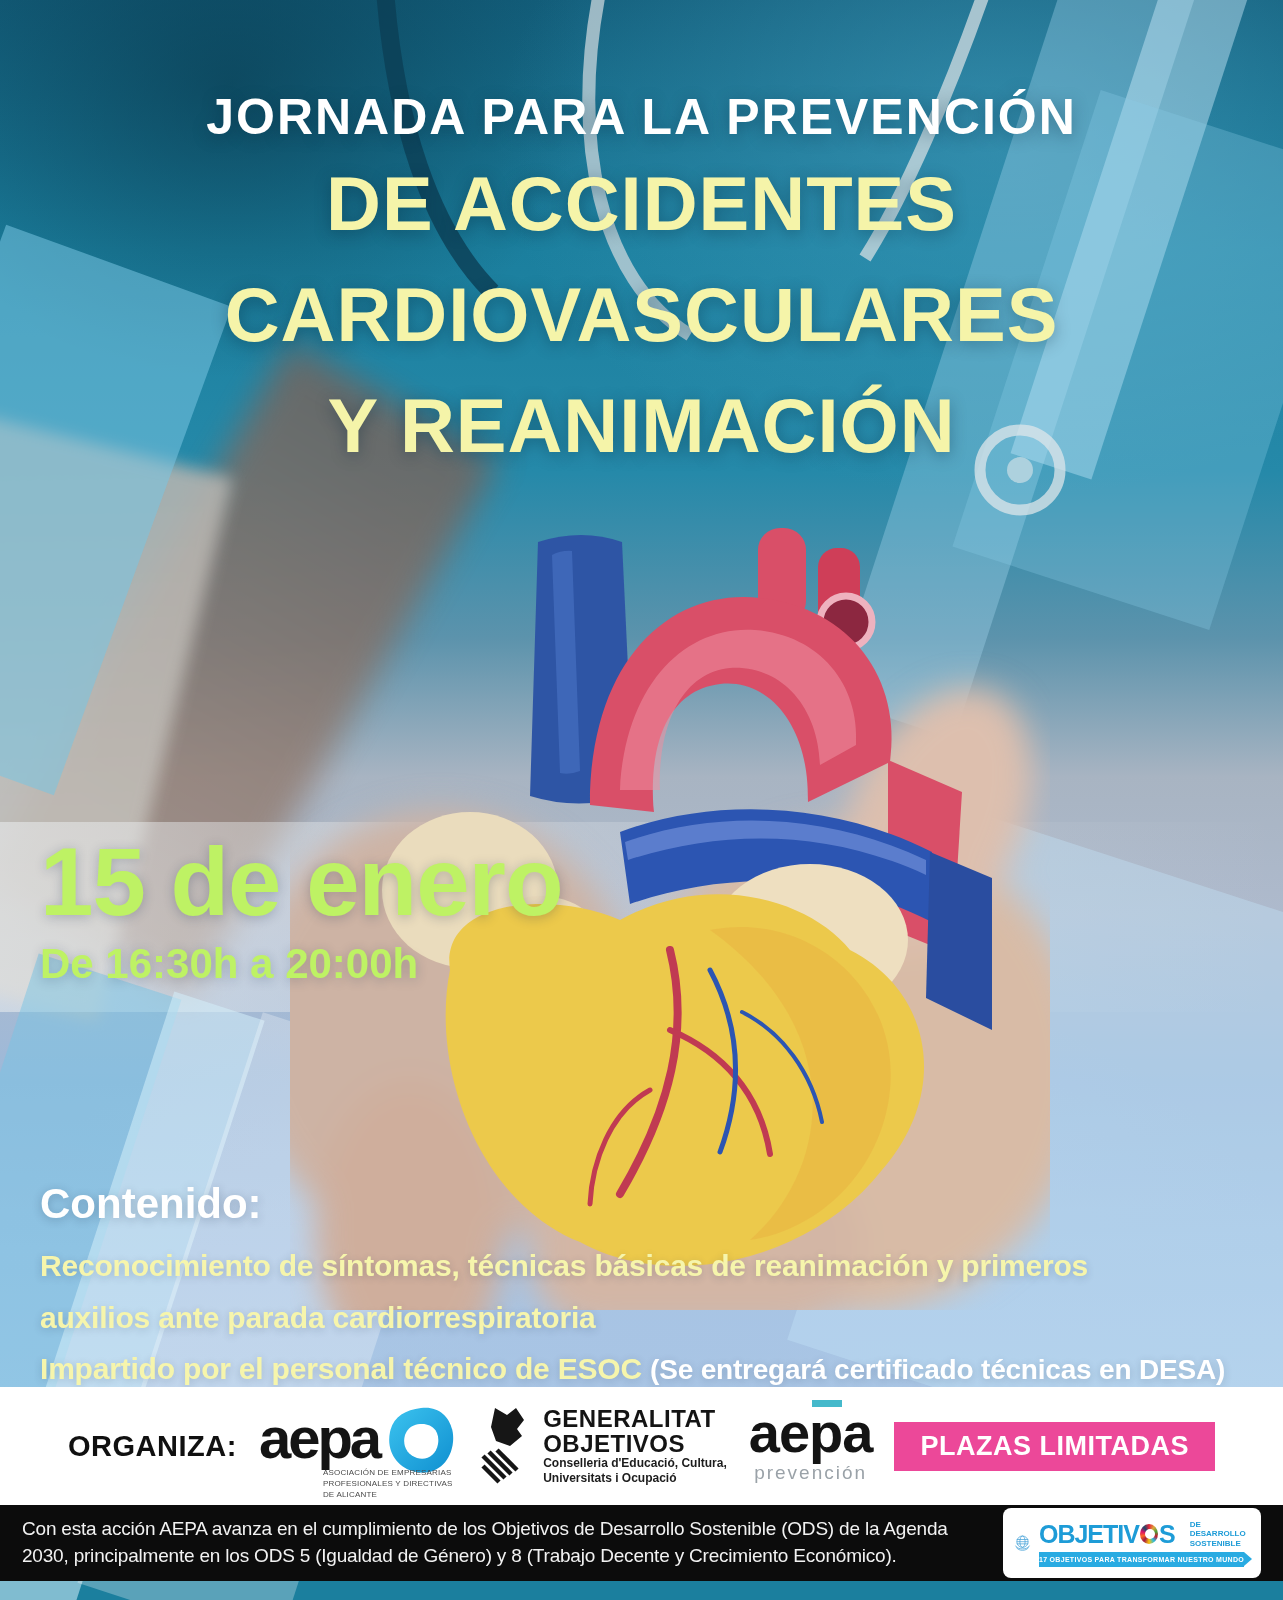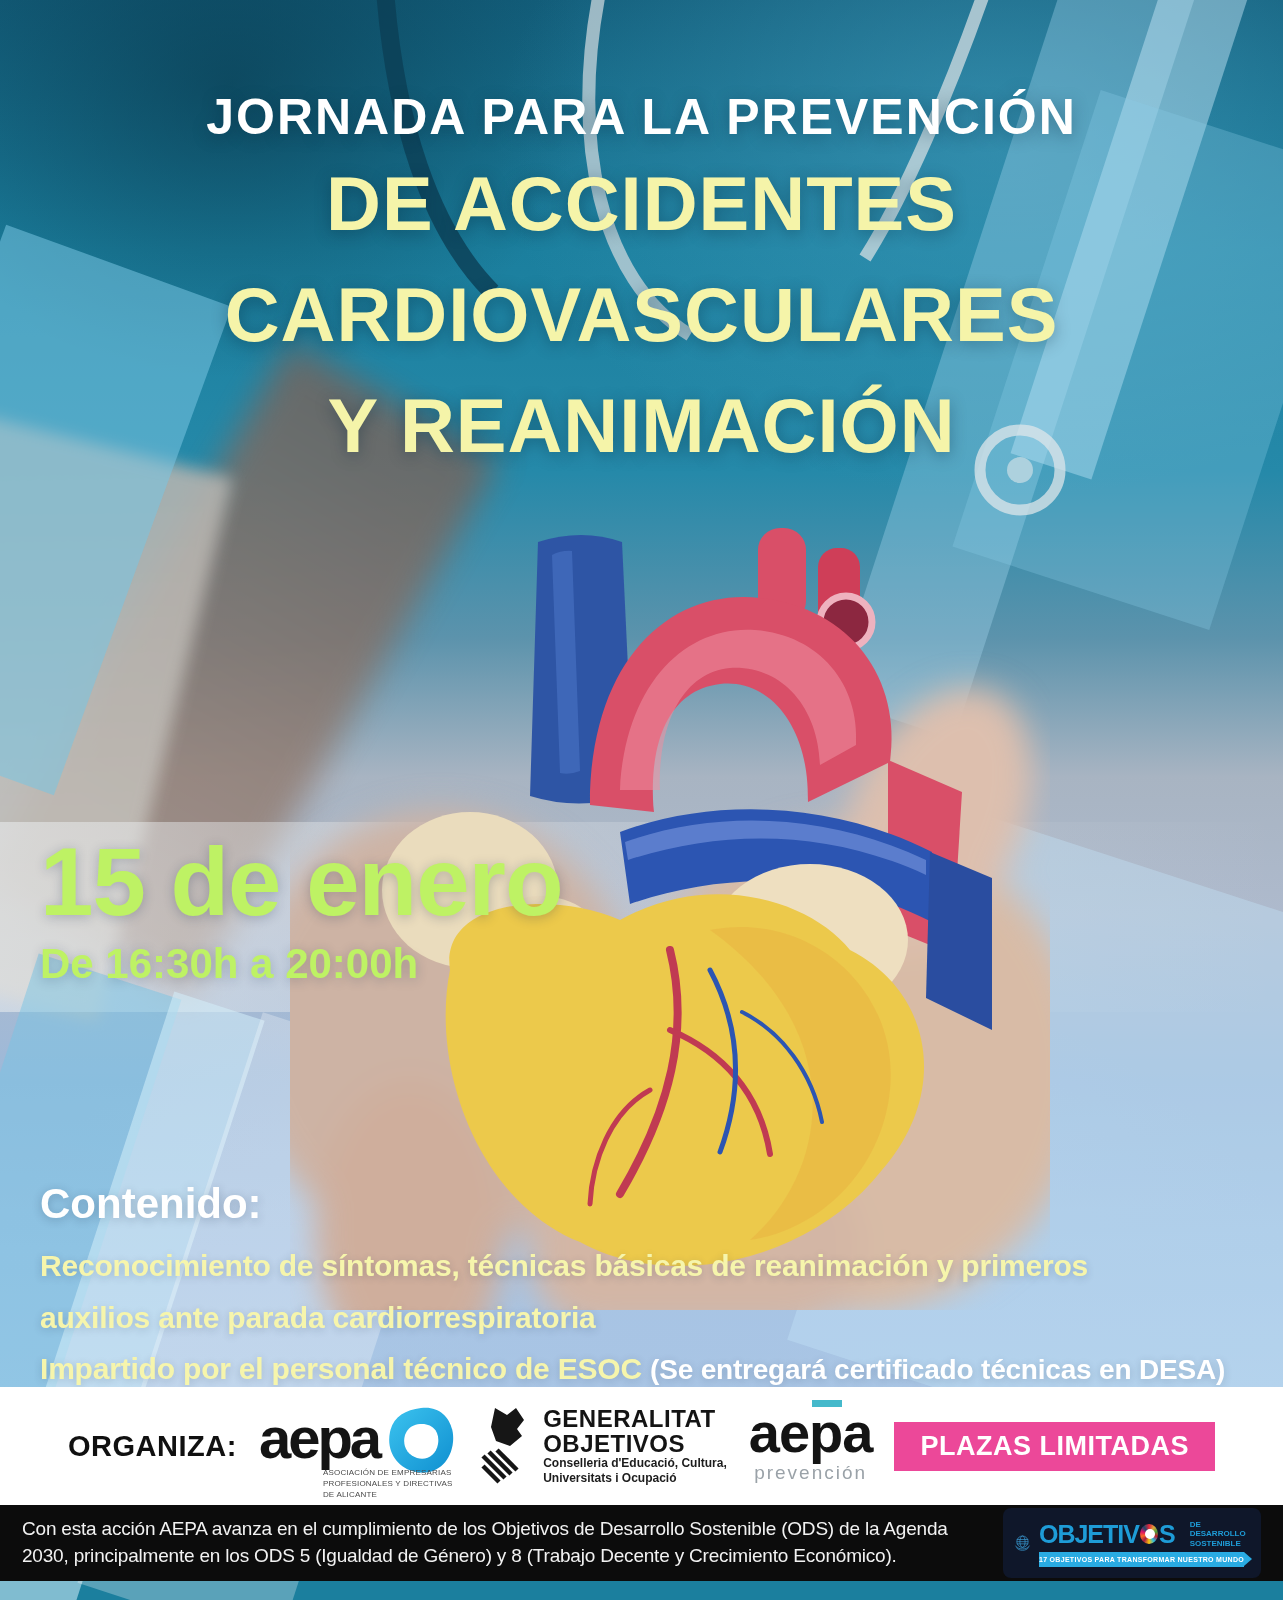--- a/index.html
+++ b/index.html
@@ -64,21 +64,21 @@
   .esoc-word { font-size:56px; font-weight:bold; color:#141414; letter-spacing:-1px; line-height:.9; }
   .esoc-bar  { position:absolute; left:63px; top:-8px; width:30px; height:7px; background:#45b9cb; }
   .esoc-cap  { font-size:19px; color:#9aa2a8; letter-spacing:2px; margin-top:4px; }
   .cta-button { background:#ec4899; color:#ffffff; font-family:"Liberation Sans",sans-serif;
                 font-size:27px; font-weight:bold; letter-spacing:.5px; border:none;
                 padding:9px 26px; cursor:pointer; }
   
   .ods-bar { position:absolute; left:0; top:1505px; width:1283px; height:76px; background:#0c0c0c;
              display:flex; align-items:center; justify-content:space-between; padding:0 22px; }
   .ods-text { color:#f2f2f2; font-size:19px; line-height:1.4; letter-spacing:-.2px; width:950px; }
-  .ods-badge { width:258px; height:70px; background:#0f172a; border-radius:8px;
+  .ods-badge { width:258px; height:70px; background:#ffffff; border-radius:8px;
                display:flex; align-items:center; gap:6px; padding:5px 9px; flex-shrink:0; }
   .ods-right { flex:1; }
   .ods-row1 { display:flex; align-items:center; }
   .ods-word { color:#1e9cd7; font-weight:bold; font-size:25px; letter-spacing:-1px; }
   .ods-ring { display:inline-block; position:relative; width:20px; height:20px; border-radius:50%; margin:0 1px;
               background:conic-gradient(#e5243b,#dda63a,#4c9f38,#c5192d,#26bde2,#fcc30b,#a21942,#fd6925,#dd1367,#19486a,#e5243b); }
   .ods-ring::after { content:""; position:absolute; left:5px; top:5px; width:10px; height:10px; border-radius:50%; background:#fff; }
   .ods-subs { display:flex; flex-direction:column; color:#1e9cd7; font-weight:bold; font-size:8px; line-height:1.15; margin-left:15px; }
   .ods-banner { position:relative; background:#29abe2; height:15px; margin-top:3px; margin-right:8px;
                 display:flex; align-items:center; justify-content:center;

